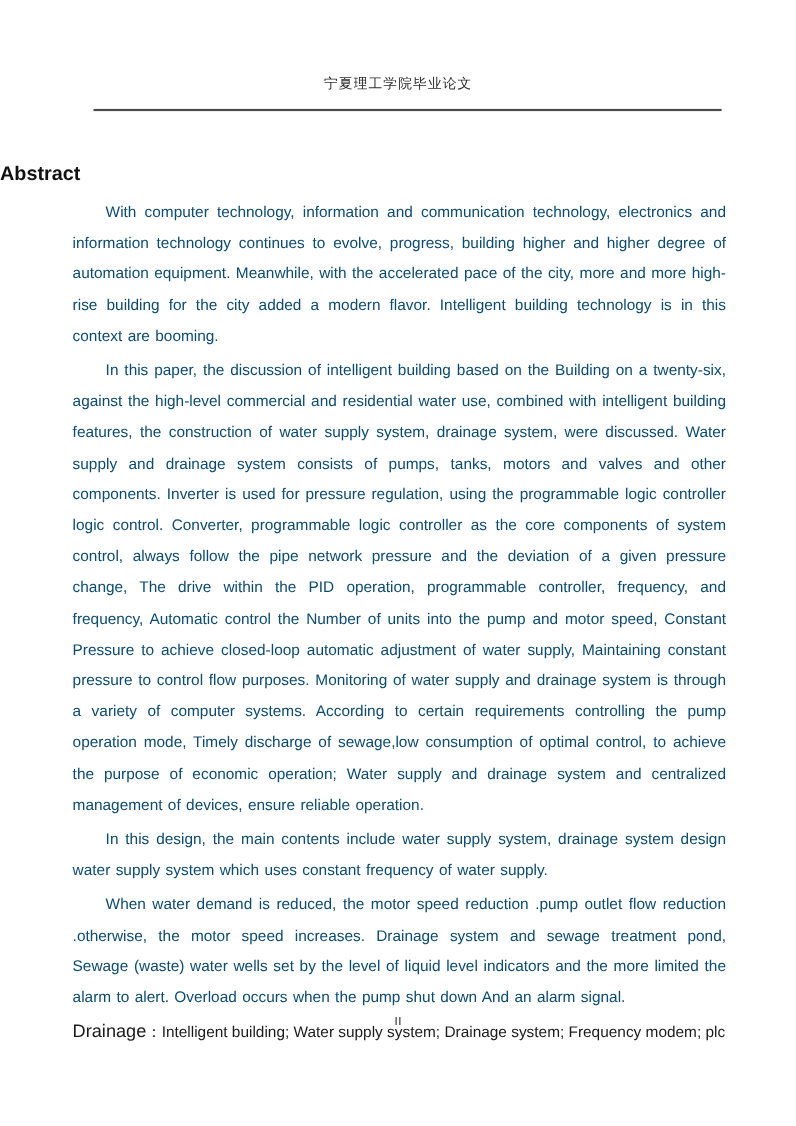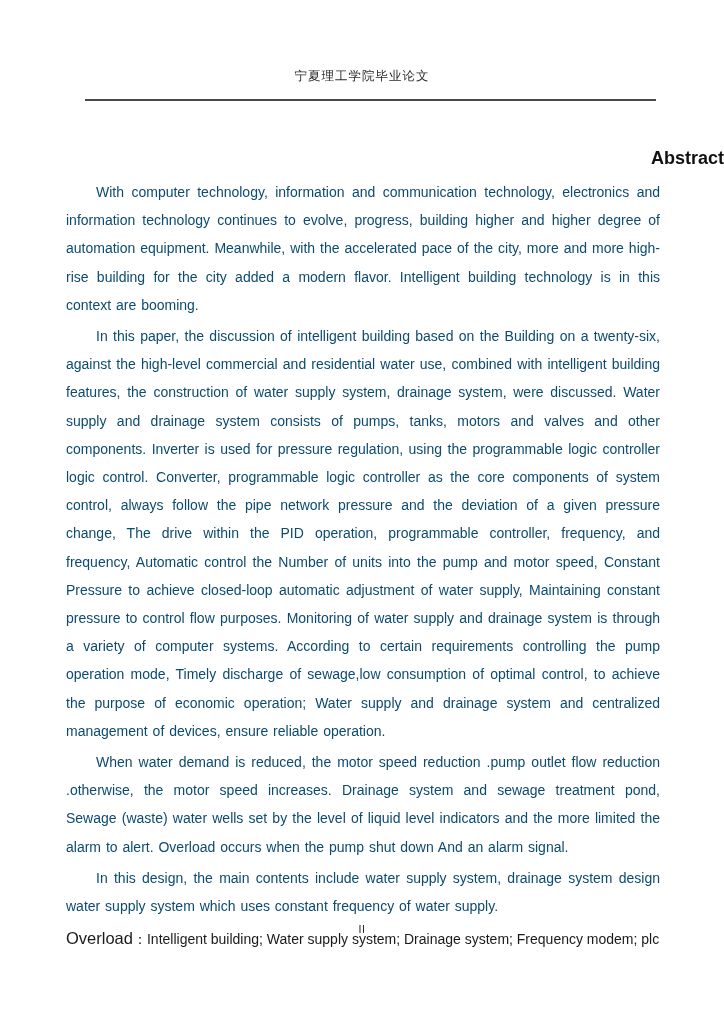--- a/index.html
+++ b/index.html
@@ -36,21 +36,21 @@
     border: 0;
     border-top: 2px solid #4a4a4a;
     width: 571px;
     margin: 15px 0 0 85px;
   }
   .abstract-title {
     margin: 47px 0 0 0;
     font-size: 18px;
     line-height: 20px;
     font-weight: bold;
-    text-align: right;
+    text-align: left;
     color: #111111;
   }
   .content {
     width: 594px;
     margin: 10px 64px 0 66px;
   }
   p.body {
     font-size: 14px;
     line-height: 28.2px;
     text-align: justify;
@@ -88,21 +88,21 @@
   <header class="doc-header">
     <div class="header-text">宁夏理工学院毕业论文</div>
     <hr class="header-rule">
   </header>
 
   <h1 class="abstract-title">Abstract</h1>
 
   <main class="content">
     <p class="body">With computer technology, information and communication technology, electronics and information technology continues to evolve, progress, building higher and higher degree of automation equipment. Meanwhile, with the accelerated pace of the city, more and more high-rise building for the city added a modern flavor. Intelligent building technology is in this context are booming.</p>
     <p class="body">In this paper, the discussion of intelligent building based on the Building on a twenty-six, against the high-level commercial and residential water use, combined with intelligent building features, the construction of water supply system, drainage system, were discussed. Water supply and drainage system consists of pumps, tanks, motors and valves and other components. Inverter is used for pressure regulation, using the programmable logic controller logic control. Converter, programmable logic controller as the core components of system control, always follow the pipe network pressure and the deviation of a given pressure change, The drive within the PID operation, programmable controller, frequency, and frequency, Automatic control the Number of units into the pump and motor speed, Constant Pressure to achieve closed-loop automatic adjustment of water supply, Maintaining constant pressure to control flow purposes. Monitoring of water supply and drainage system is through a variety of computer systems. According to certain requirements controlling the pump operation mode, Timely discharge of sewage,low consumption of optimal control, to achieve the purpose of economic operation; Water supply and drainage system and centralized management of devices, ensure reliable operation.</p>
+    <p class="body">In this design, the main contents include water supply system, drainage system design water supply system which uses constant frequency of water supply.</p>
     <p class="body">When water demand is reduced, the motor speed reduction .pump outlet flow reduction .otherwise, the motor speed increases. Drainage system and sewage treatment pond, Sewage (waste) water wells set by the level of liquid level indicators and the more limited the alarm to alert. Overload occurs when the pump shut down And an alarm signal.</p>
-    <p class="body">In this design, the main contents include water supply system, drainage system design water supply system which uses constant frequency of water supply.</p>
 
-    <p class="keywords"><span class="kw-label">Overload</span><span class="kw-sep">：</span><span>Intelligent building;  Water supply system; Drainage system; Frequency modem; plc</span></p>
+    <p class="keywords"><span class="kw-label">Drainage</span><span class="kw-sep">：</span><span>Intelligent building;  Water supply system; Drainage system; Frequency modem; plc</span></p>
   </main>
 
   <div class="page-num">II</div>
 
 </div>
 
 </body></html>

